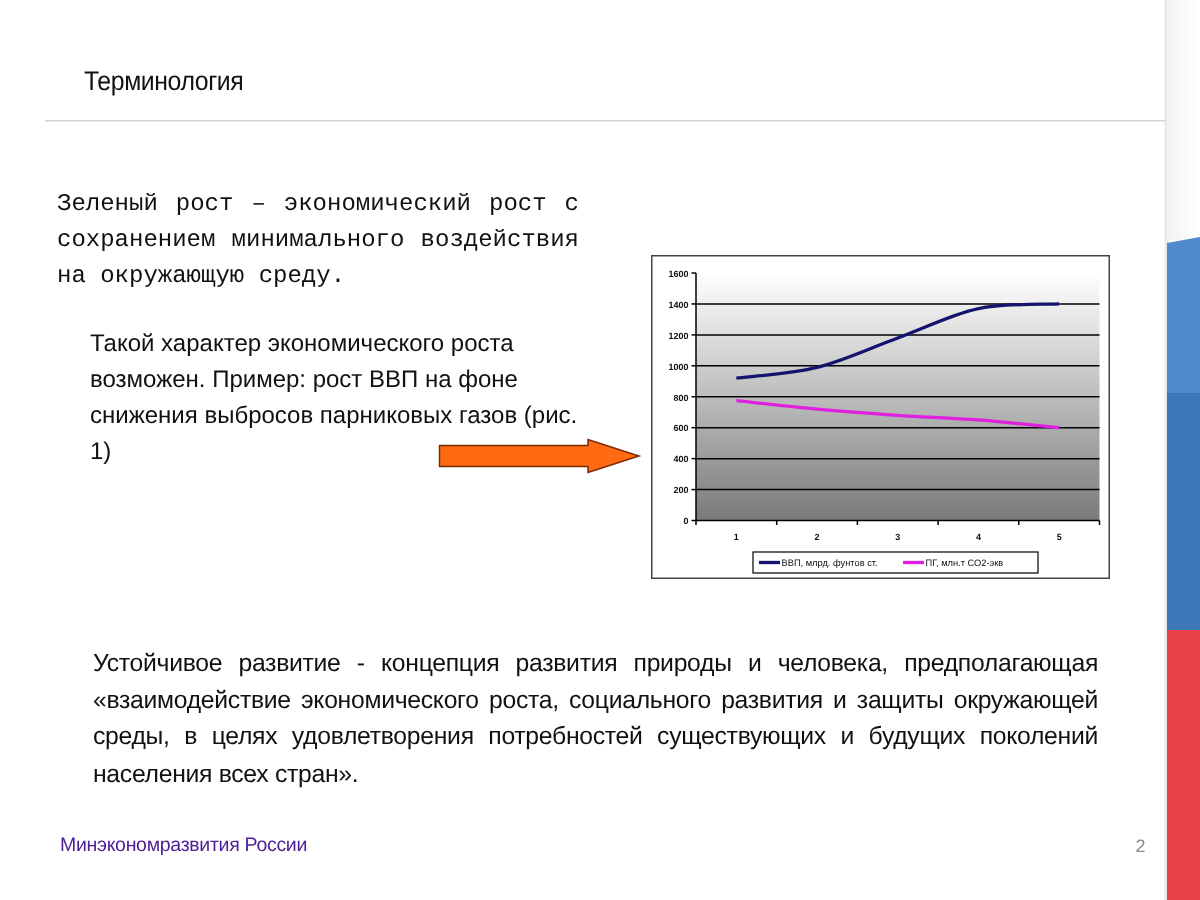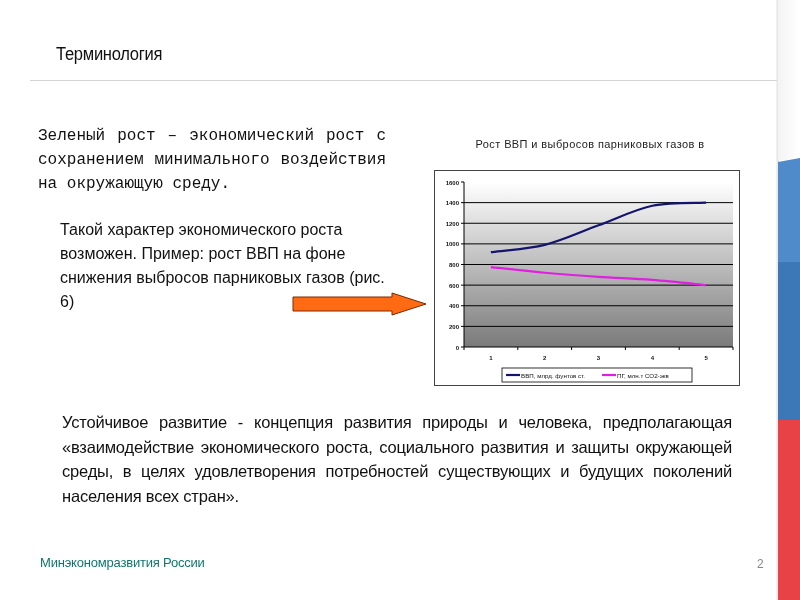--- a/index.html
+++ b/index.html
@@ -8,52 +8,51 @@
   .title-rule { position:absolute; left:30px; top:80px; width:747px; height:1px; background:#d4d4d4; }
   .right-shadow { position:absolute; left:776px; top:0; width:3px; height:600px; background:linear-gradient(to right,#f4f4f4,#dcdcdc); }
   .stripe { position:absolute; left:778px; width:22px; }
   .stripe-white { top:0; height:160px; background:linear-gradient(to right,#f3f3f3,#ffffff); }
   .stripe-blue1 { top:158px; height:104px; background:#4f8bcb; clip-path:polygon(0 4px,100% 0,100% 100%,0 100%); }
   .stripe-blue2 { top:262px; height:158px; background:#3c78b8; }
   .stripe-red { top:420px; height:180px; background:#e94246; }
 
   .p1 { position:absolute; left:38px; top:124px; width:348px; font-size:16px; line-height:24px; text-align:justify; text-align-last:left;font-family:Liberation Mono, monospace; }
   .p2 { position:absolute; left:60px; top:218px; width:330px; font-size:16px; line-height:24px; }
-  .p3 { position:absolute; left:62px; top:410px; width:670px; font-size:16.5px; line-height:24.5px; text-align:justify; text-align-last:left; letter-spacing:-0.2px; }
+  .p3 { position:absolute; left:62px; top:430px; width:670px; font-size:16.5px; line-height:24.5px; text-align:justify; text-align-last:left; letter-spacing:-0.2px; }
 
   .arrow { position:absolute; left:292px; top:292px; }
 
   .chart-title { position:absolute; left:430px; top:135px; width:320px; text-align:center; font-size:11px; line-height:19px; letter-spacing:0.4px; color:#222; }
   .chart-box { position:absolute; left:434px; top:170px; width:306px; height:216px; border:1px solid #444; background:#fff; box-sizing:border-box; }
   .chart-svg { position:absolute; left:434px; top:170px; }
 
-  .footer { position:absolute; left:40px; top:555px; font-size:13px; color:#0f766e; letter-spacing:-0.2px; }
+  .footer { position:absolute; left:40px; top:555px; font-size:13px; color:#4c1d95; letter-spacing:-0.2px; }
   .page-num { position:absolute; left:757px; top:557px; font-size:12px; color:#888; }
 </style>
 </head>
 <body>
 
 <div class="right-shadow"></div>
 <div class="stripe stripe-white"></div>
 <div class="stripe stripe-blue1"></div>
 <div class="stripe stripe-blue2"></div>
 <div class="stripe stripe-red"></div>
 
 <div class="title">Терминология</div>
 <div class="title-rule"></div>
 
 <div class="p1">Зеленый рост – экономический рост с сохранением минимального воздействия на окружающую среду.</div>
-<div class="p2">Такой характер экономического роста возможен. Пример: рост ВВП на фоне снижения выбросов парниковых газов (рис. 6)</div>
+<div class="p2">Такой характер экономического роста возможен. Пример: рост ВВП на фоне снижения выбросов парниковых газов (рис. 1)</div>
 
 <svg class="arrow" width="140" height="28" viewBox="0 0 140 28">
   <polygon points="1,5 100,5 100,1 134,12 100,23 100,19 1,19" fill="#ff6a13" stroke="#7a2a00" stroke-width="1"></polygon>
 </svg>
 
 <div class="chart-title">
-  <div>Рост ВВП и выбросов парниковых газов в</div>
 </div>
 
 <div class="chart-box"></div>
 <svg class="chart-svg" id="chart" width="306" height="216" viewBox="0 0 306 216">
     <defs>
       <linearGradient id="plotgrad" x1="0" y1="0" x2="0" y2="1">
         <stop offset="0" stop-color="#ffffff"></stop>
         <stop offset="1" stop-color="#7a7a7a"></stop>
       </linearGradient>
     </defs>

